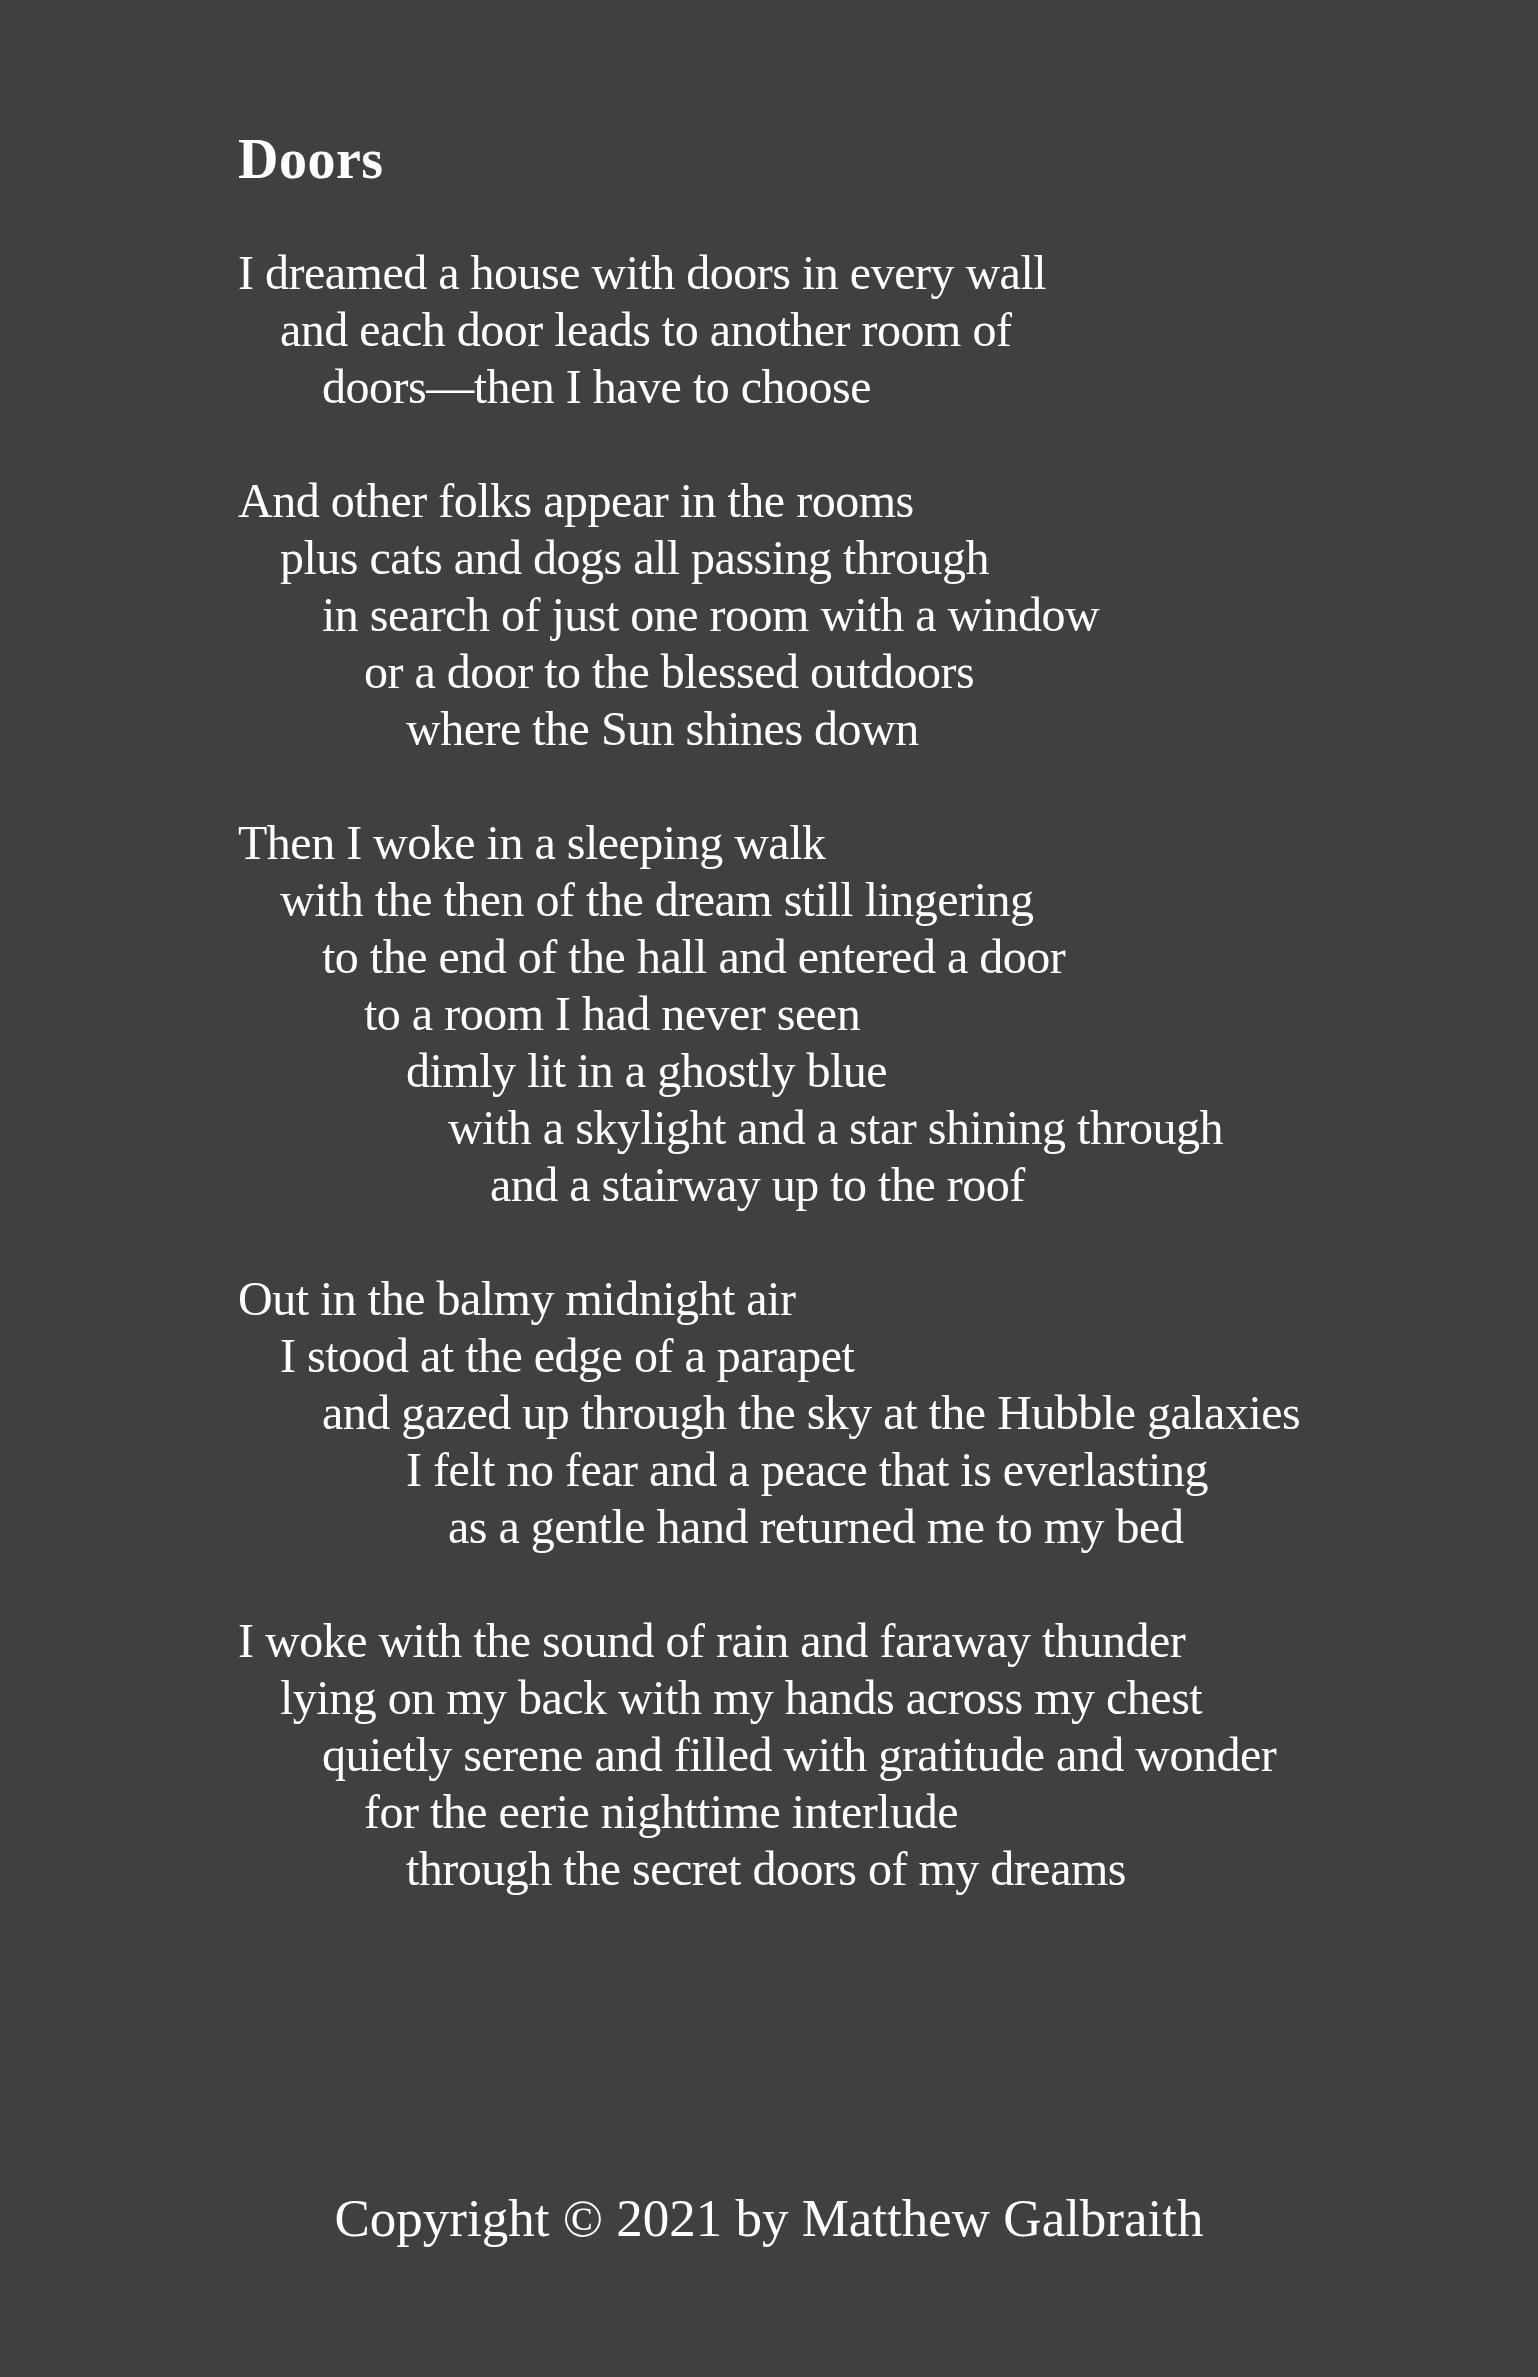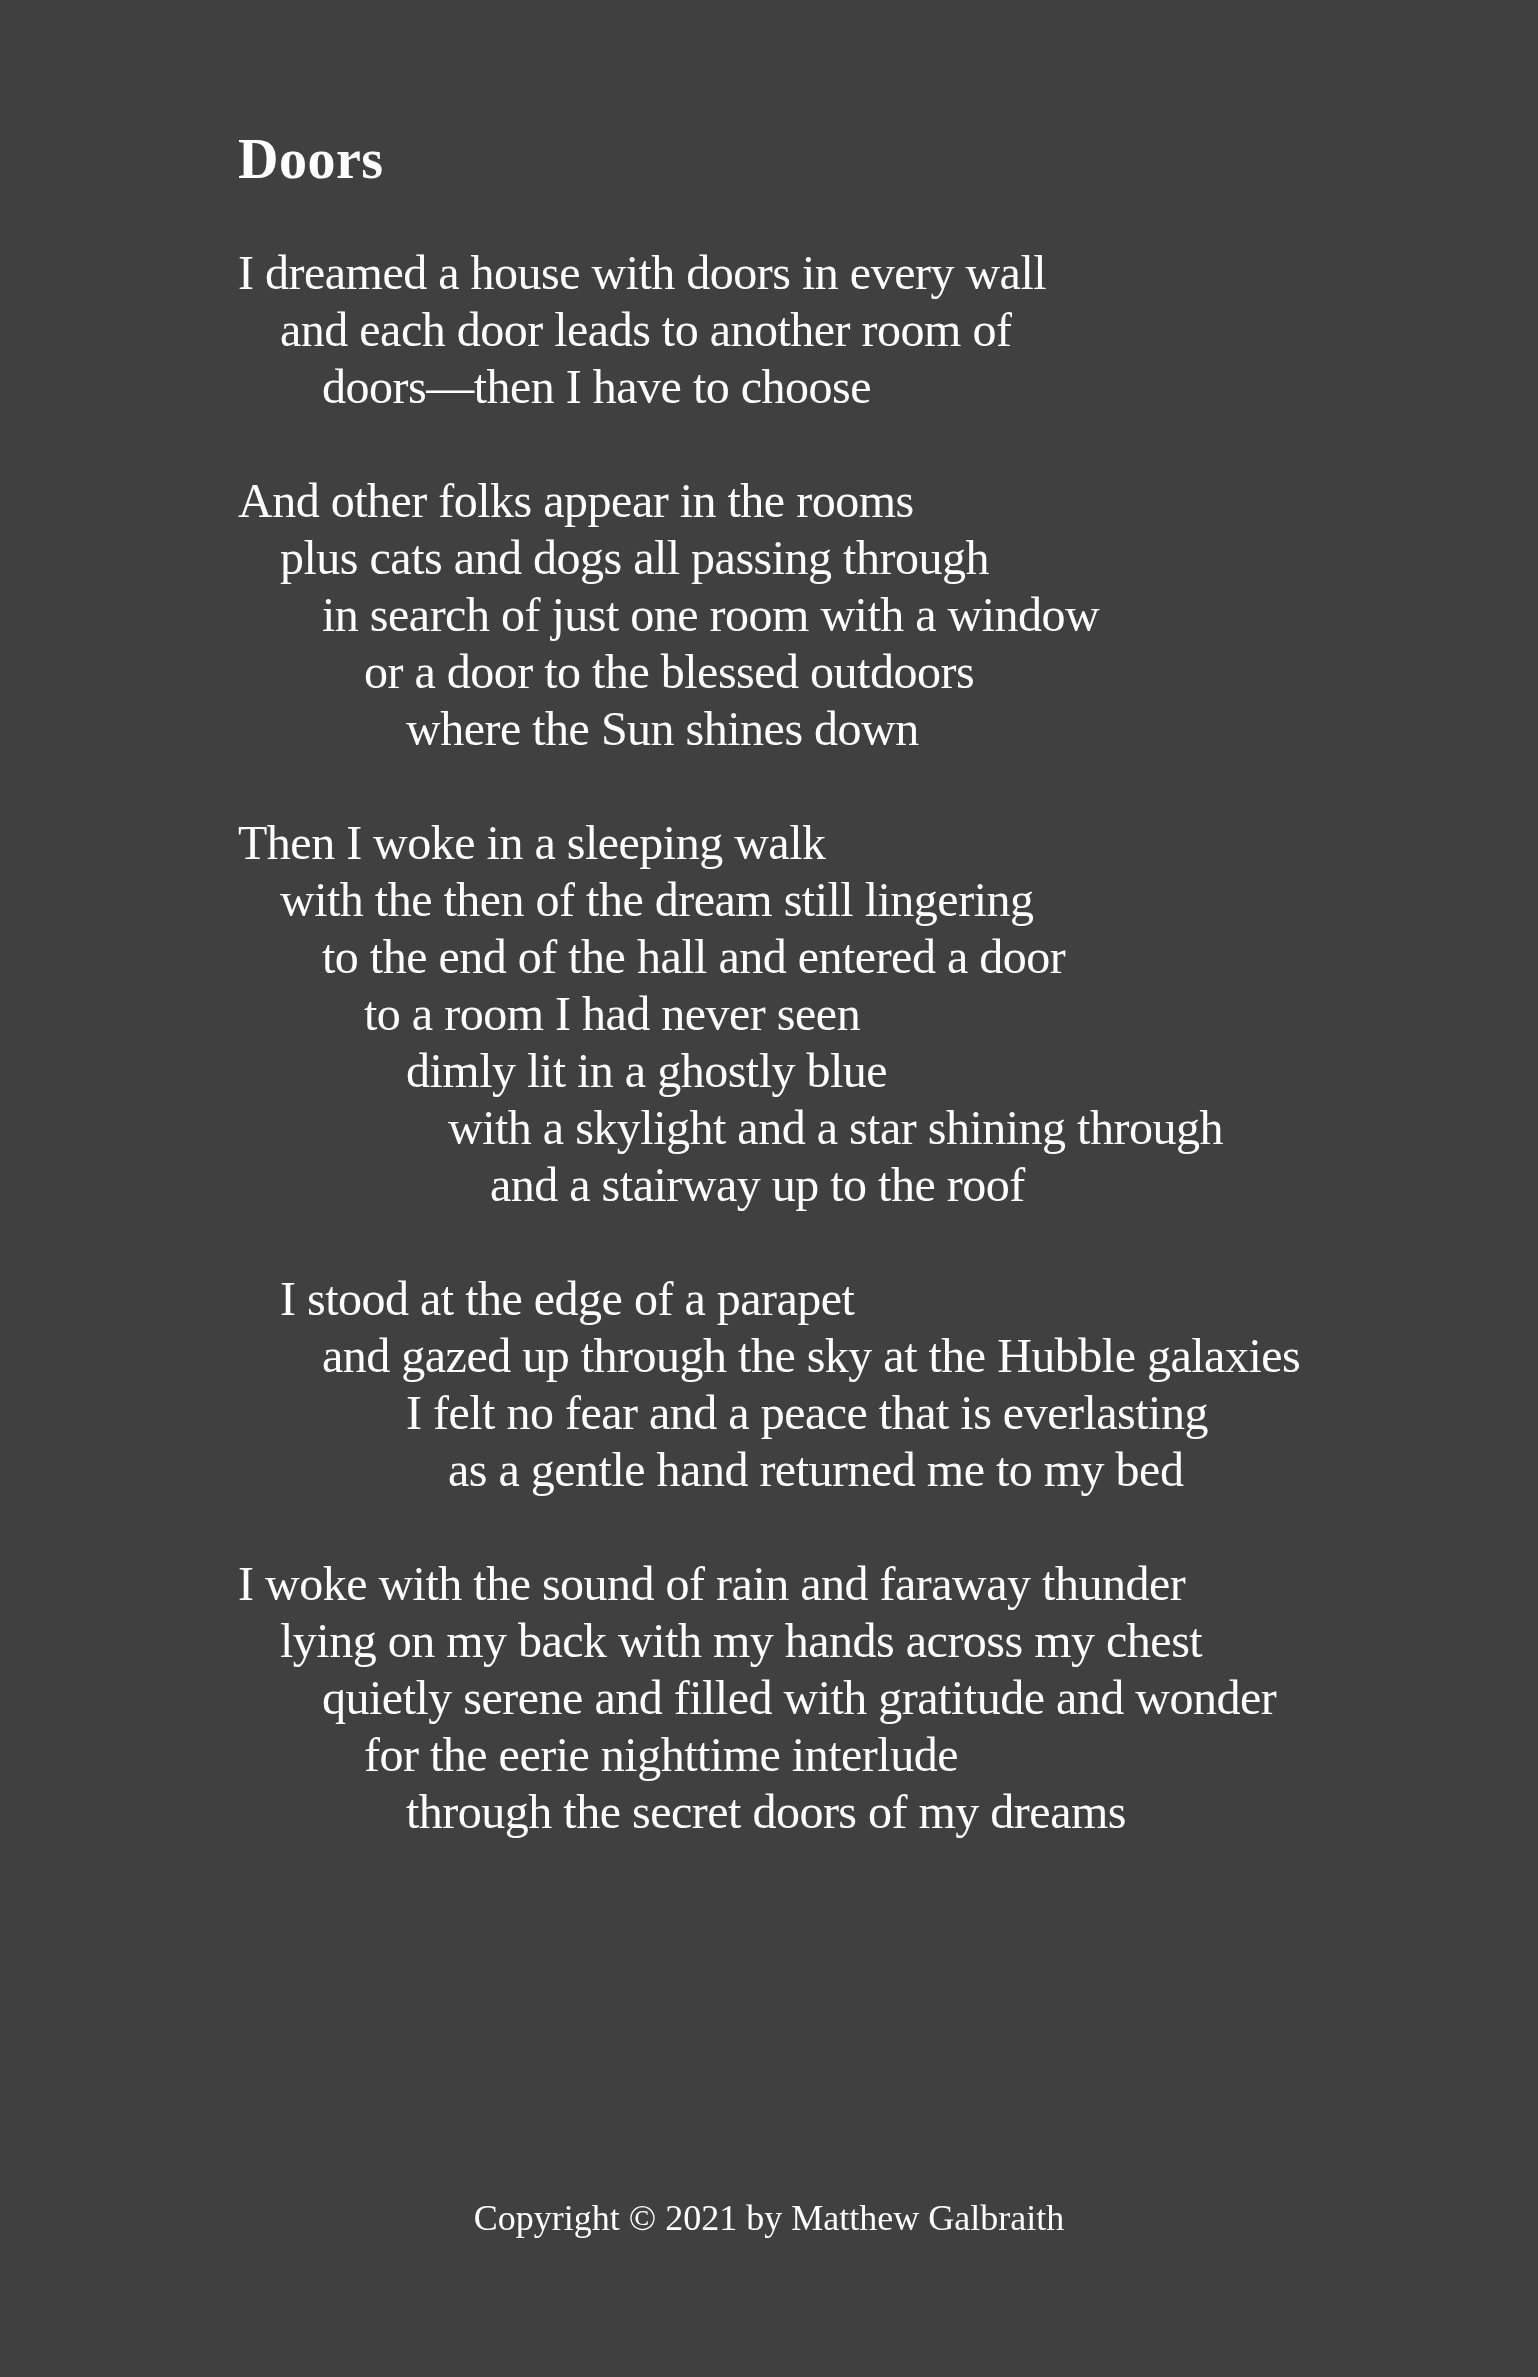--- a/index.html
+++ b/index.html
@@ -41,21 +41,21 @@
     letter-spacing: -0.5px;
     white-space: nowrap;
     color: #ffffff;
   }
   .copyright {
     position: absolute;
     left: 0;
     top: 2194px;
     width: 100%;
     text-align: center;
-    font-size: 36px;
+    font-size: 53px;
     line-height: 48px;
     color: #ffffff;
   }
 </style>
 </head>
 <body>
 
 <div class="page">
   <div class="content">
     <h1 class="title">Doors</h1>
@@ -75,20 +75,21 @@
         <div class="stanza">
           <div class="line" style="padding-left: 0px;">Then I woke in a sleeping walk</div>
           <div class="line" style="padding-left: 42px;">with the then of the dream still lingering</div>
           <div class="line" style="padding-left: 84px;">to the end of the hall and entered a door</div>
           <div class="line" style="padding-left: 126px;">to a room I had never seen</div>
           <div class="line" style="padding-left: 168px;">dimly lit in a ghostly blue</div>
           <div class="line" style="padding-left: 210px;">with a skylight and a star shining through</div>
           <div class="line" style="padding-left: 252px;">and a stairway up to the roof</div>
         </div>
         <div class="stanza">
+          <div class="line" style="padding-left: 0px;">Out in the balmy midnight air</div>
           <div class="line" style="padding-left: 42px;">I stood at the edge of a parapet</div>
           <div class="line" style="padding-left: 84px;">and gazed up through the sky at the Hubble galaxies</div>
           <div class="line" style="padding-left: 168px;">I felt no fear and a peace that is everlasting</div>
           <div class="line" style="padding-left: 210px;">as a gentle hand returned me to my bed</div>
         </div>
         <div class="stanza">
           <div class="line" style="padding-left: 0px;">I woke with the sound of rain and faraway thunder</div>
           <div class="line" style="padding-left: 42px;">lying on my back with my hands across my chest</div>
           <div class="line" style="padding-left: 84px;">quietly serene and filled with gratitude and wonder</div>
           <div class="line" style="padding-left: 126px;">for the eerie nighttime interlude</div>

